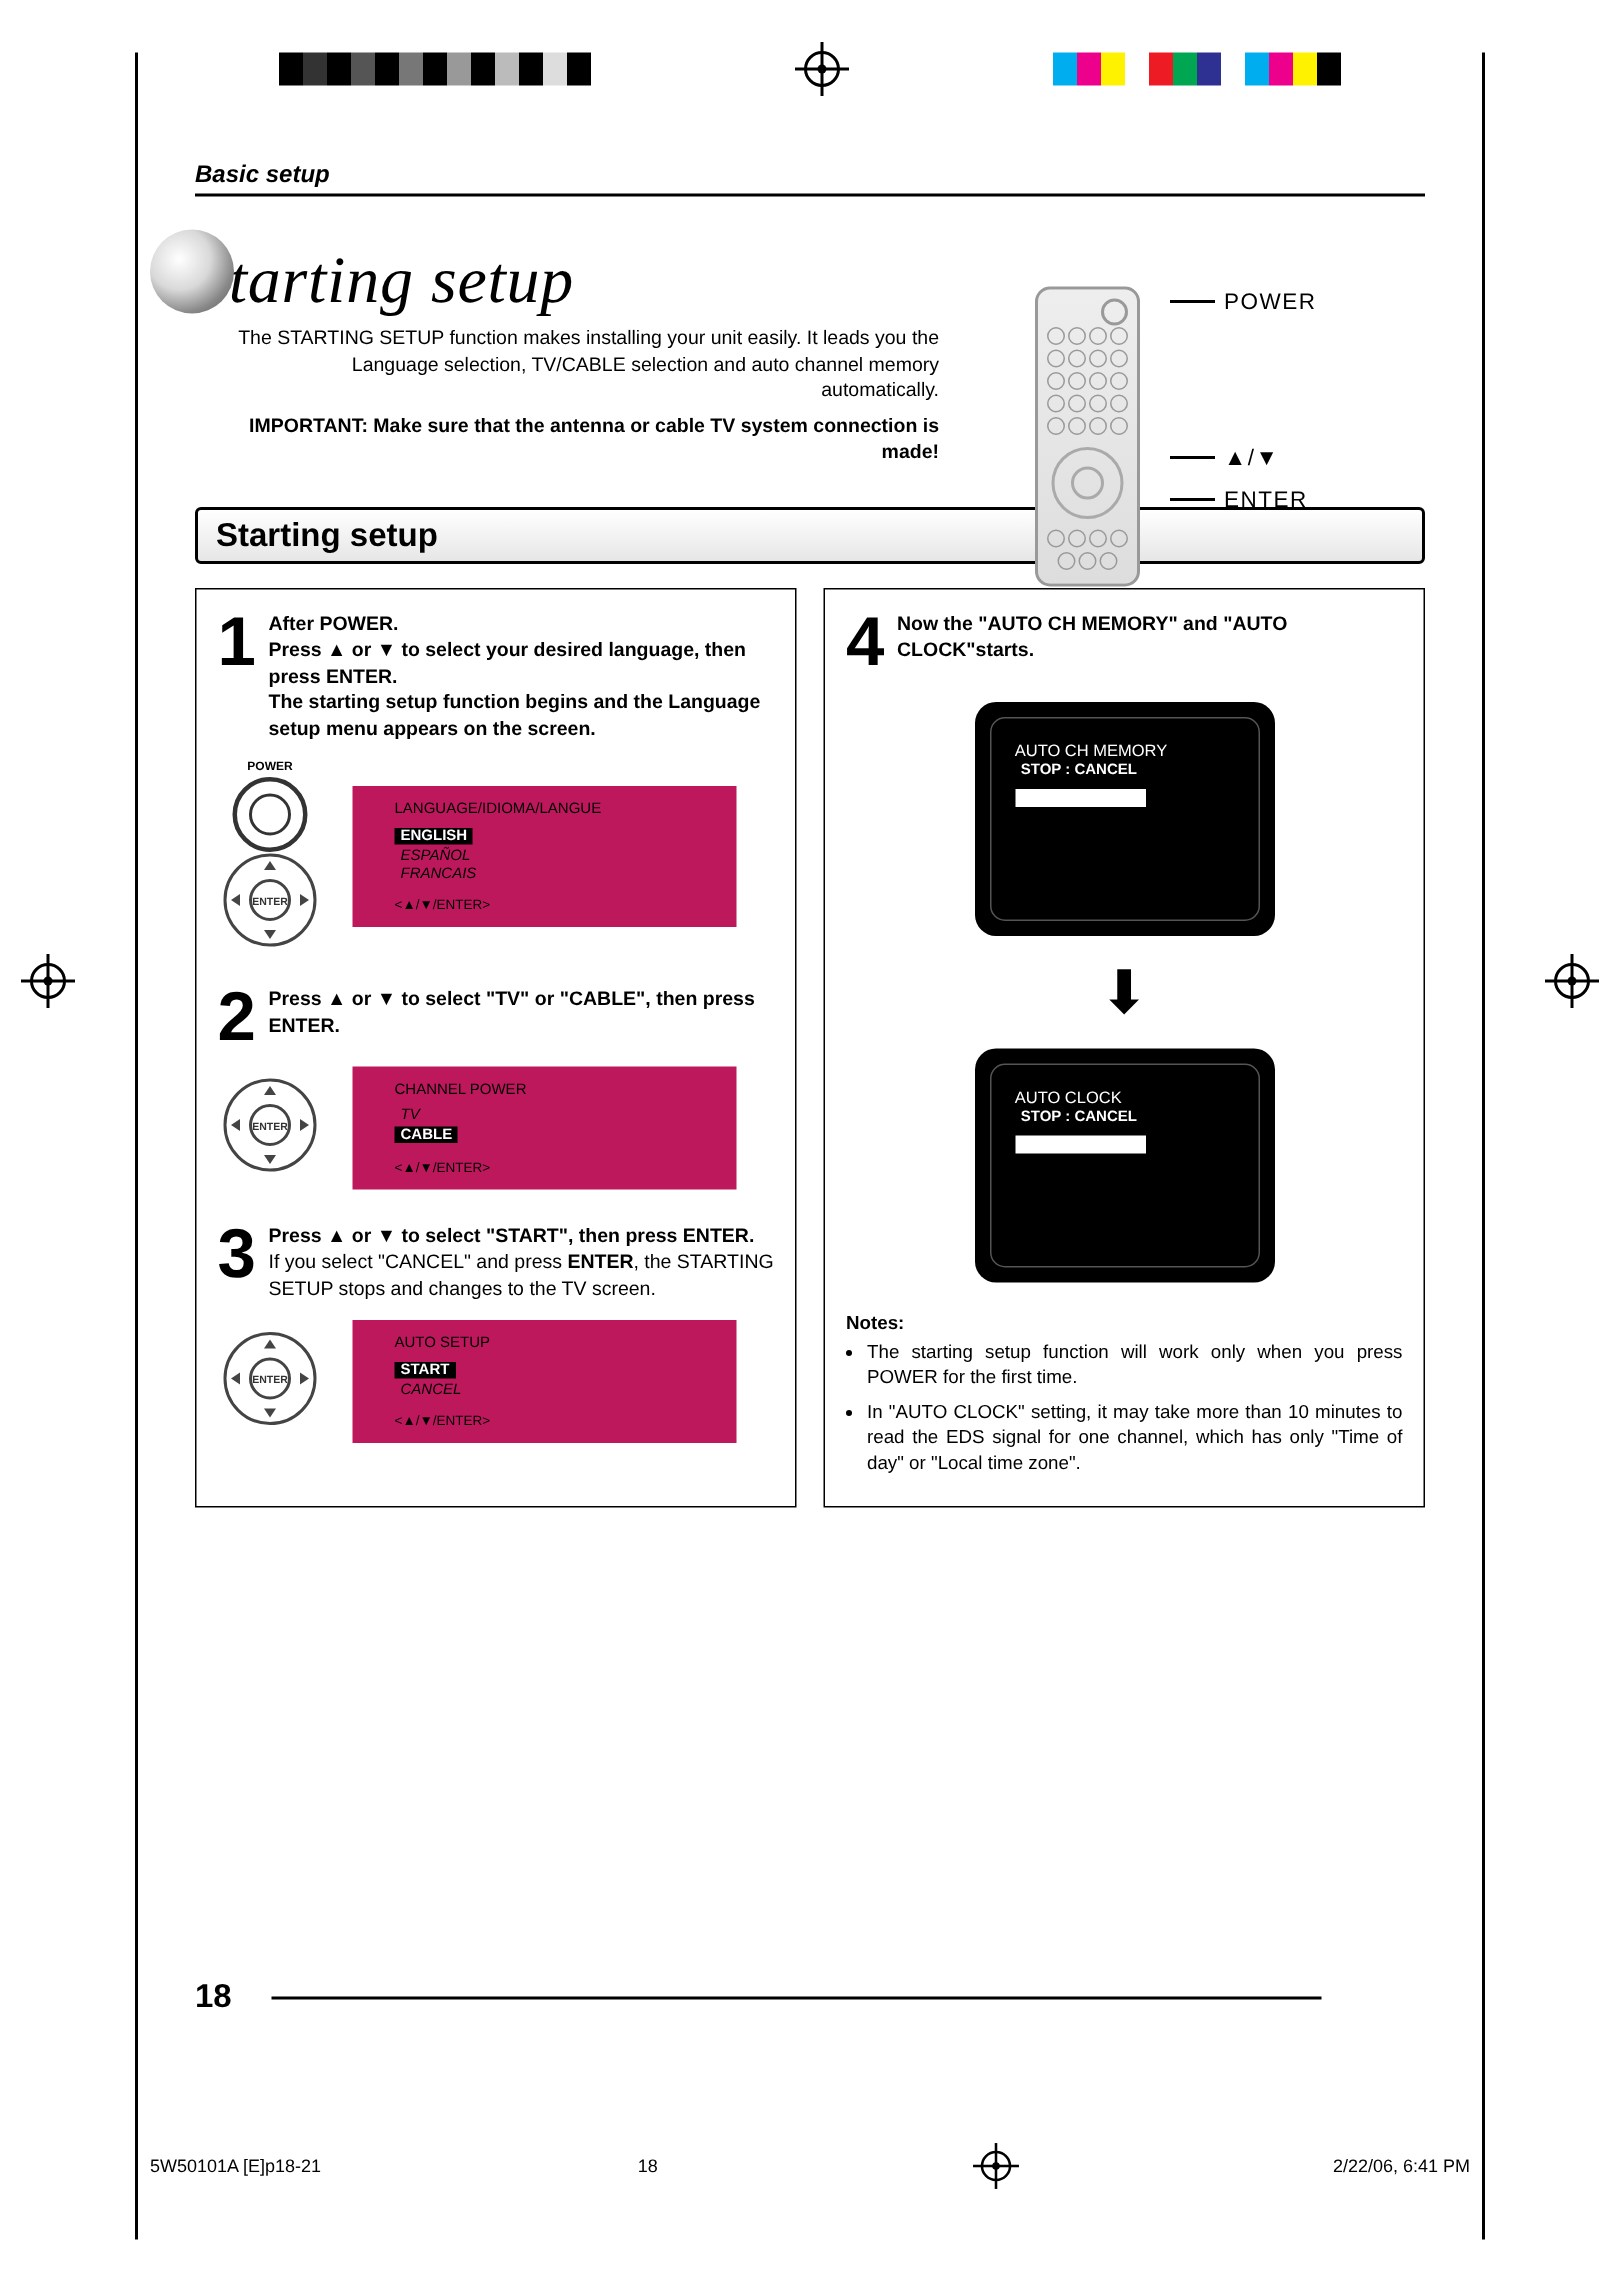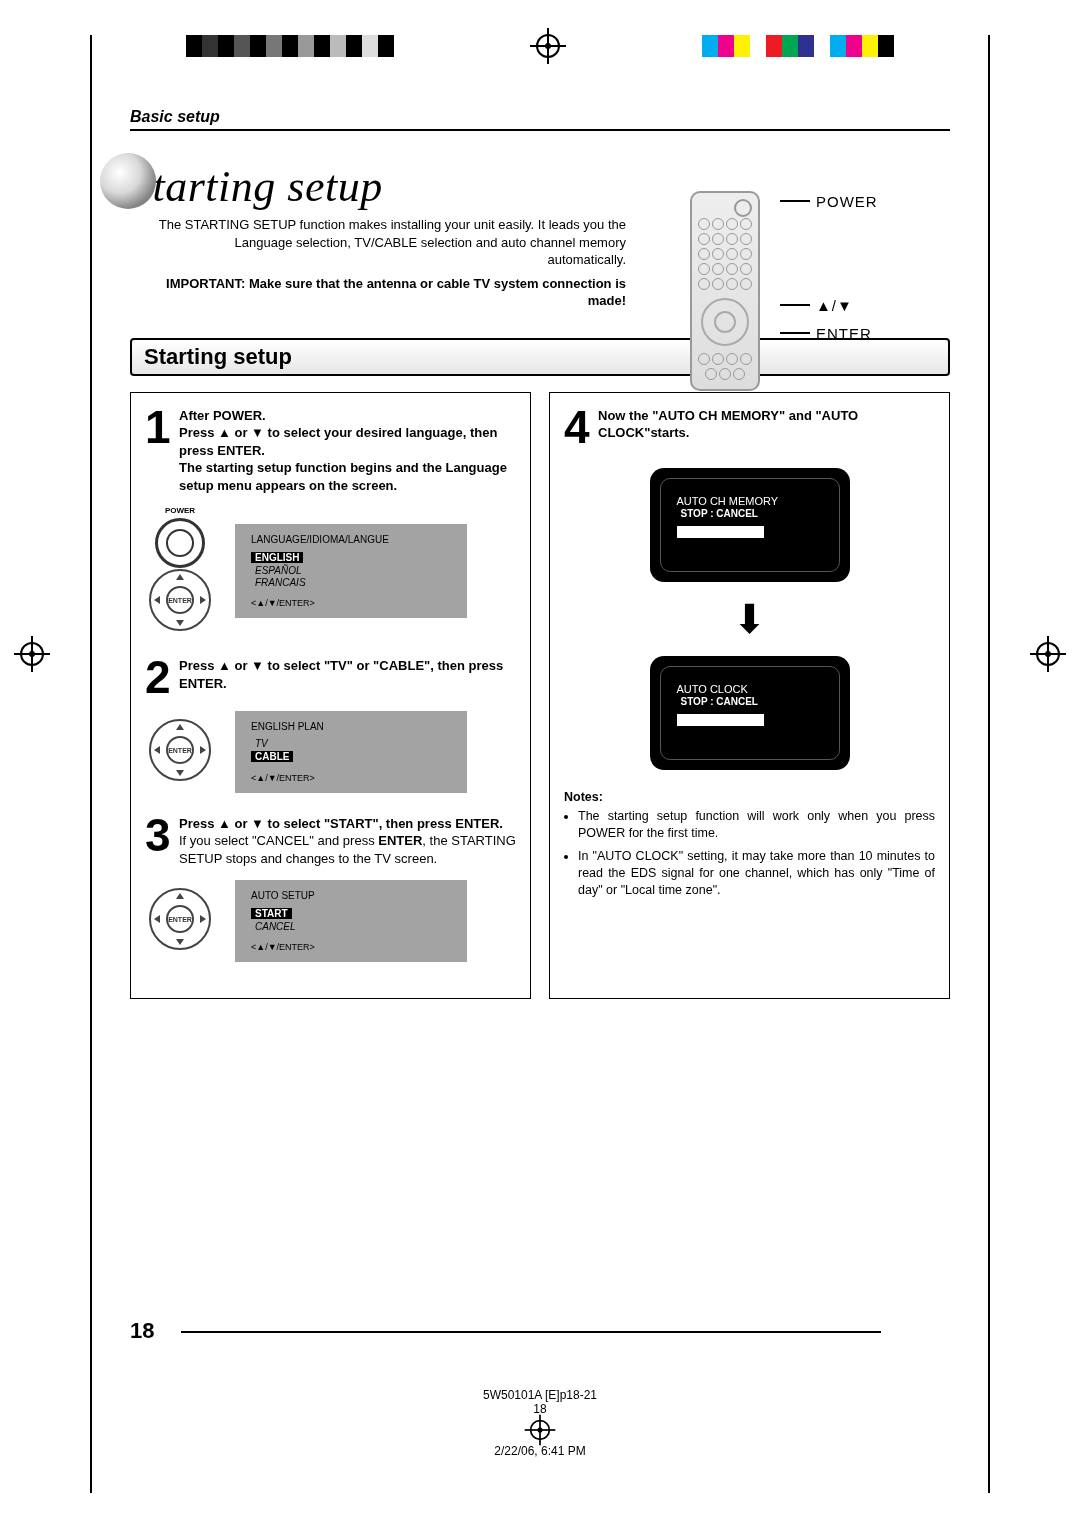--- a/index.html
+++ b/index.html
@@ -191,39 +191,39 @@
   .step .bold { font-weight: bold; }
   .osd-row {
     display:flex; gap: 20px; align-items:center;
     margin: 10px 0 22px 0;
   }
   .dpad-fig {
     width: 70px; text-align:center;
   }
   .osd {
     flex:1;
-    background:#a3a3a3;
+    background:#be185d;
     font-size: 10px;
-    padding: 10px 16px;
+    padding: 10px 28px;
     font-family: Arial, sans-serif;
     max-width: 200px;
     position: relative;
   }
   .osd .title { margin-bottom: 6px; }
   .osd .hi {
     background:#000;color:#fff;display:inline-block;padding:0 4px;margin:1px 0;font-weight:bold;
   }
   .osd .item { margin:1px 0; padding:0 4px;font-style:italic; }
   .osd .nav { font-size: 9px; margin-top: 10px; }
   .osd.tvshape {
     background:#000;
     color:#fff;
     border-radius: 14px;
     width: 220px;
-    height: 114px;
+    height: 156px;
     padding: 0;
     position: relative;
     margin: 20px auto;
   }
   .osd.tvshape .inner {
     position:absolute;inset:10px;border:1px solid #555;border-radius:10px;
     padding: 16px 16px;
     font-size: 11px;
   }
   .osd.tvshape .bar {
@@ -246,21 +246,20 @@
     display:inline-block;width: 700px;height:2px;background:#000;
     vertical-align: middle; margin-left: 20px;
   }
   .printfoot {
     position: absolute;
     bottom: 70px;
     left: 100px; right: 100px;
     display:flex;justify-content: space-between;
     font-size: 12px;
     align-items: center;
-    flex-direction: column;
   }
   .printfoot .mid .reg-mark { transform: scale(0.85); }
 
   .pwr-btn-fig {
     text-align:center;
   }
   .pwr-btn-fig .outer {
     width:44px;height:44px;border:3px solid #333;border-radius:50%;margin:0 auto;
     display:flex;align-items:center;justify-content:center;
   }
@@ -436,21 +435,21 @@
               <circle cx="32" cy="32" r="30" fill="none" stroke="#444" stroke-width="2"></circle>
               <circle cx="32" cy="32" r="13" fill="none" stroke="#444" stroke-width="2"></circle>
               <text x="32" y="35" text-anchor="middle" font-size="7" font-weight="bold" fill="#333">ENTER</text>
               <polygon points="32,6 28,12 36,12" fill="#444"></polygon>
                 <polygon points="32,58 28,52 36,52" fill="#444"></polygon>
               <polygon points="6,32 12,28 12,36" fill="#444"></polygon>
                 <polygon points="58,32 52,28 52,36" fill="#444"></polygon>
             </svg>
           </div>
           <div class="osd">
-            <div class="title">ENGLISH PLAN</div>
+            <div class="title">CHANNEL POWER</div>
             <div class="item">TV</div>
             <div class="hi">CABLE</div>
             <div class="nav">&lt;▲/▼/ENTER&gt;</div>
           </div>
         </div>
 
         <div class="step">
           <div class="num">3</div>
           <div class="txt">
             <div class="bold">Press ▲ or ▼ to select "START", then press ENTER.</div>

